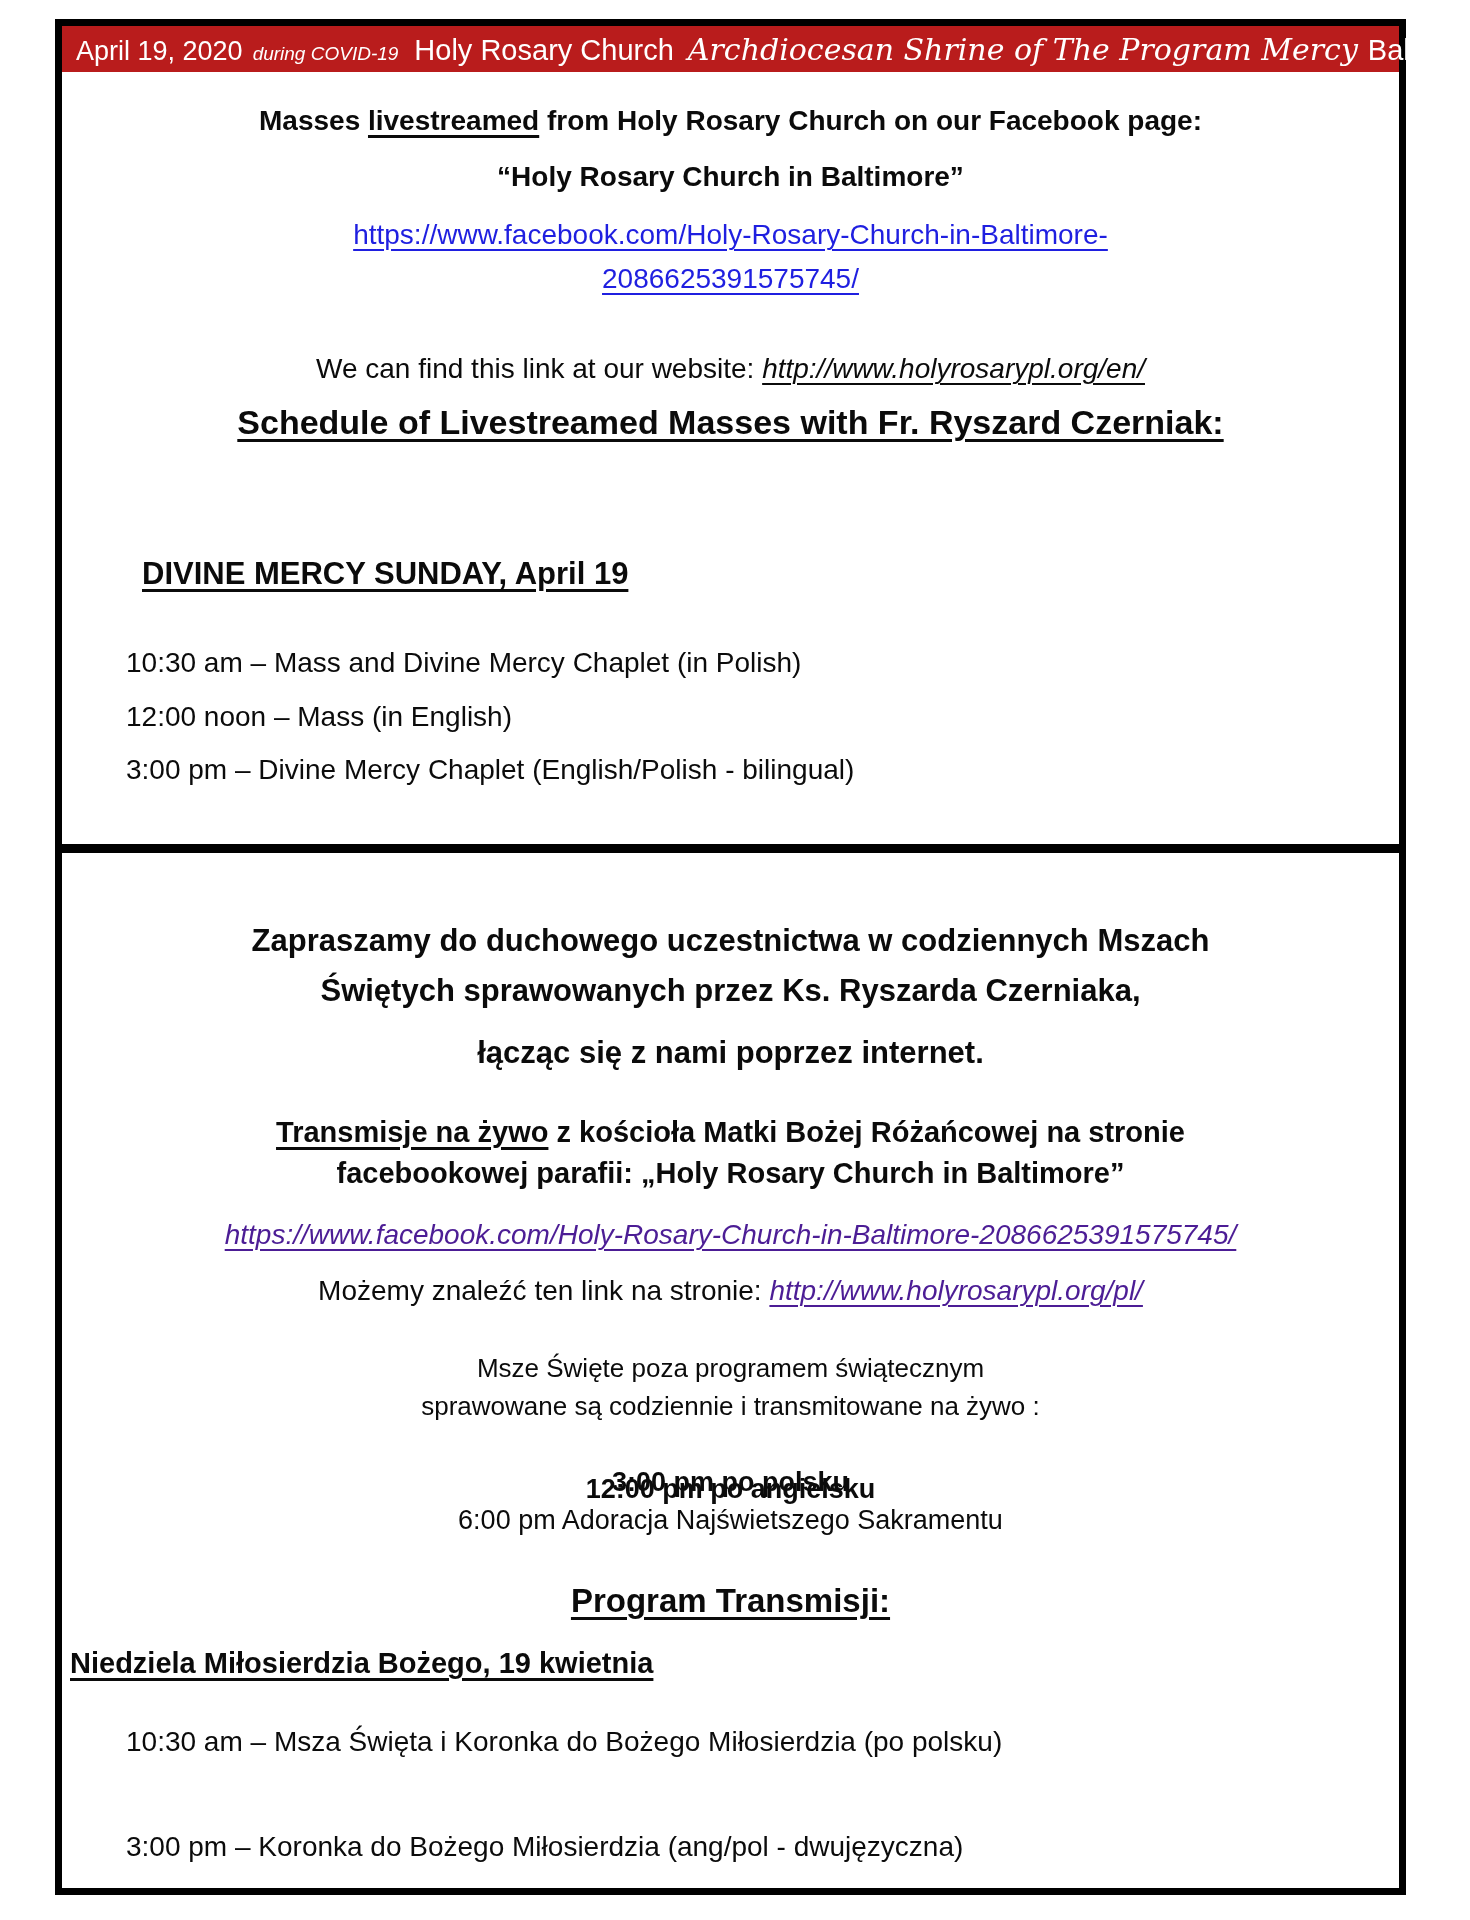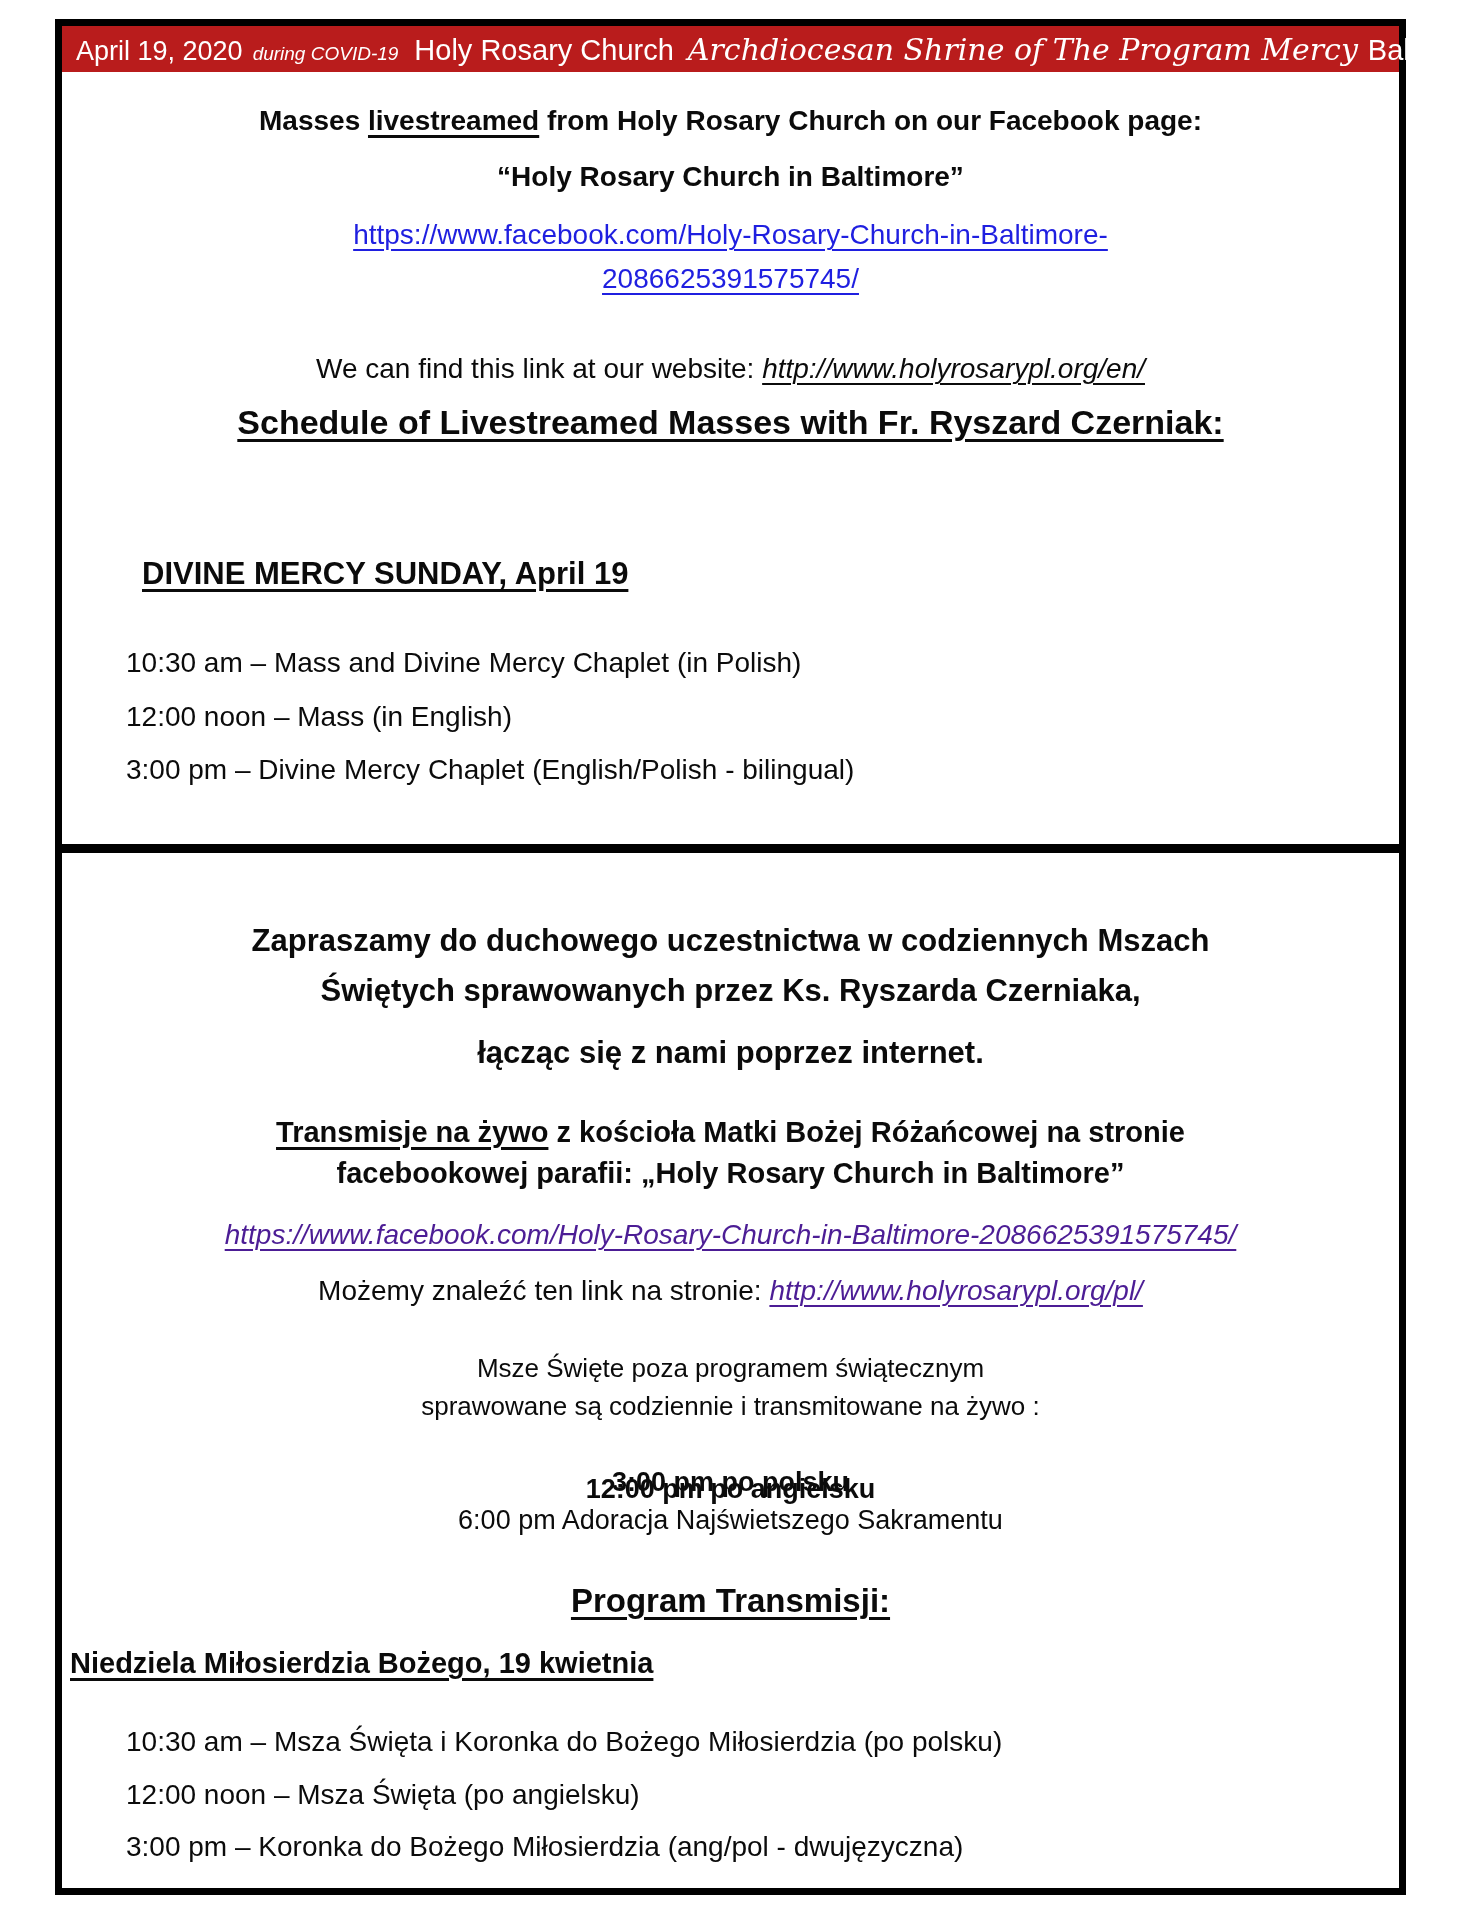--- a/index.html
+++ b/index.html
@@ -136,16 +136,15 @@
   <div class="line pl-m2">sprawowane są codziennie i transmitowane na żywo :</div>
   <div class="line b pl-b1">12:00 pm po angielsku</div>
   <div class="line b pl-b2">3:00 pm po polsku</div>
   <div class="line pl-m3">6:00 pm Adoracja Najświetszego Sakramentu</div>
 
   <div class="line b u pl-prog-h">Program Transmisji:</div>
 
   <div class="line b u left pl-day-h">Niedziela Miłosierdzia Bożego, 19 kwietnia</div>
 
   <div class="line left pl-s1">10:30 am – Msza Święta i Koronka do Bożego Miłosierdzia (po polsku)</div>
-  <div class="line left pl-s2">12:00 noon – Msza Święta (po angielsku)</div>
   <div class="line left pl-s3">3:00 pm – Koronka do Bożego Miłosierdzia (ang/pol - dwujęzyczna)</div>
 
 </div>
 
 </body></html>

